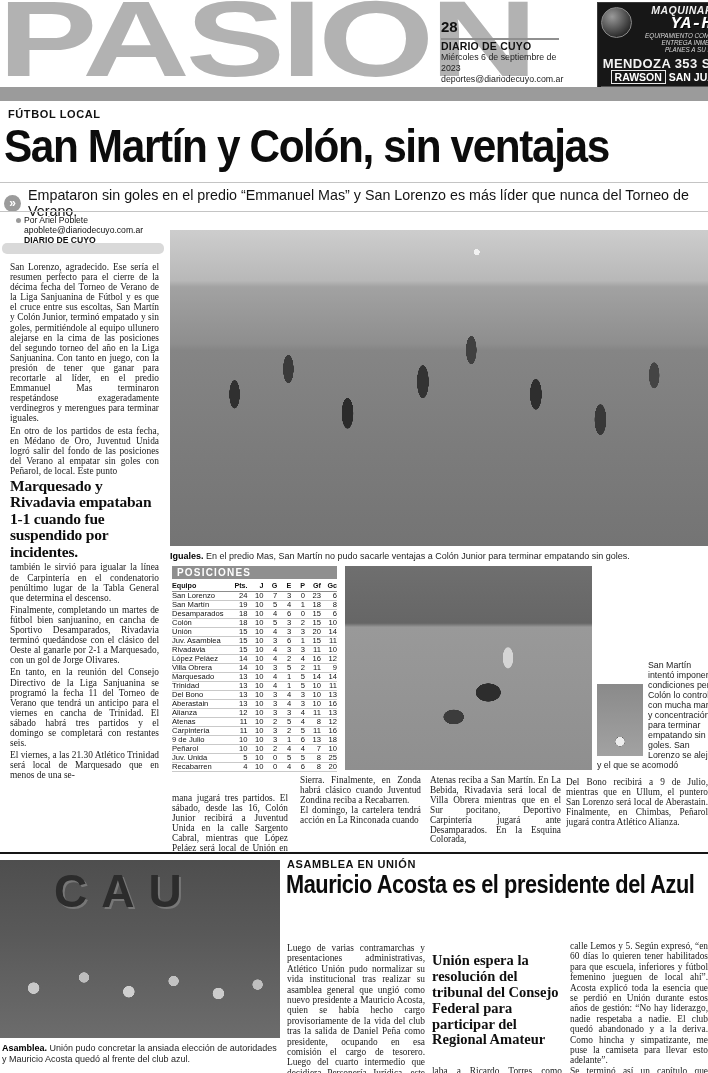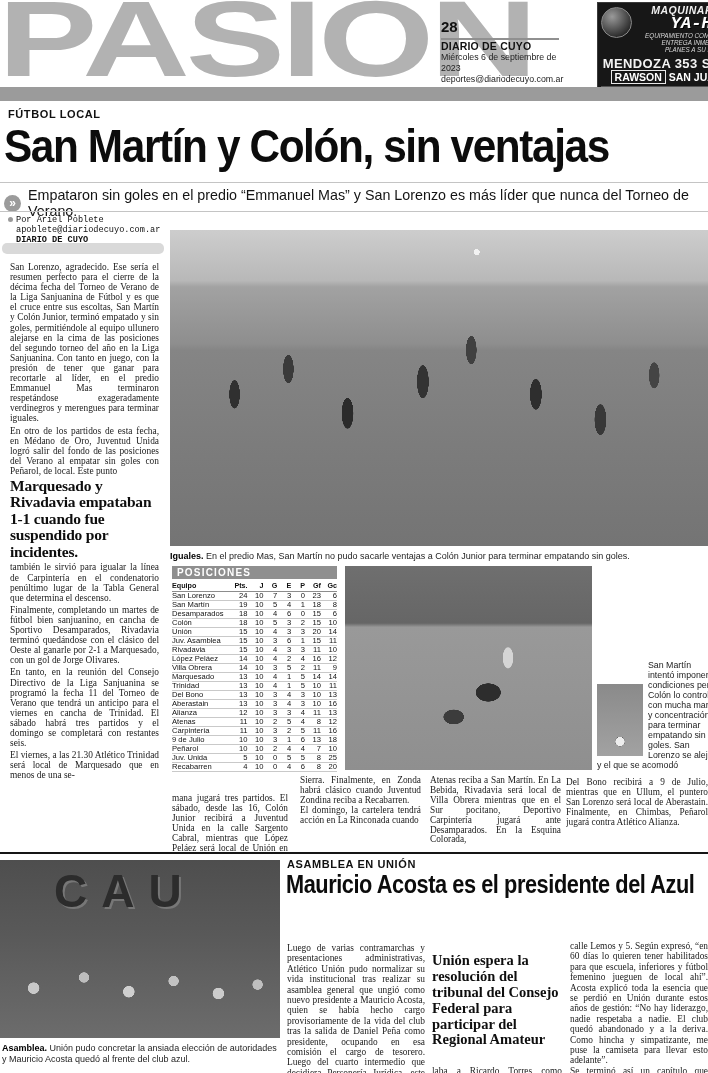--- a/index.html
+++ b/index.html
@@ -36,21 +36,21 @@
   
   .kicker{font-size:11px;font-weight:bold;letter-spacing:.6px;}
   .k1{left:8px;top:108px;}
   .headline1{left:4px;top:120px;font-size:46px;font-weight:bold;letter-spacing:-1.5px;
              line-height:52px;white-space:nowrap;transform:scaleX(.92);transform-origin:0 0;color:#0c0c0c;}
   .hrule{height:1px;background:#c4c4c4;left:0;width:708px;}
   .deck{left:4px;top:187px;width:702px;display:flex;gap:7px;align-items:center;}
   .deck-icon{width:17px;height:17px;border-radius:50%;background:#9b9b9b;color:#fff;
              font-weight:bold;font-size:12px;line-height:16px;text-align:center;flex:0 0 17px;}
   .deck-text{font-size:14.3px;color:#141414;}
-  .byline{left:8px;top:216px;width:160px;font-size:8.6px;line-height:9.8px;font-family:Liberation Mono, monospace;}
+  .byline{left:16px;top:216px;width:160px;font-size:8.6px;line-height:9.8px;}
   .byline .dot{display:inline-block;width:5px;height:5px;border-radius:50%;background:#9a9a9a;margin-right:3px;}
   .byline .org{font-weight:bold;}
   .byline-bar{left:2px;top:243px;width:162px;height:11px;background:#d9d9d9;border-radius:5px;}
 
   .col1{left:8px;top:260px;width:153px;height:628px;overflow:hidden;
         font-family:"Liberation Serif",serif;font-size:9.4px;line-height:10.1px;
         text-align:justify;color:#1b1b1b;}
   .col1 p{margin:2px;}
   .subhead1{font-size:15.5px;line-height:16.5px;font-weight:bold;text-align:left;
             letter-spacing:-.2px;margin:7px 0 6px;color:#0e0e0e;}

